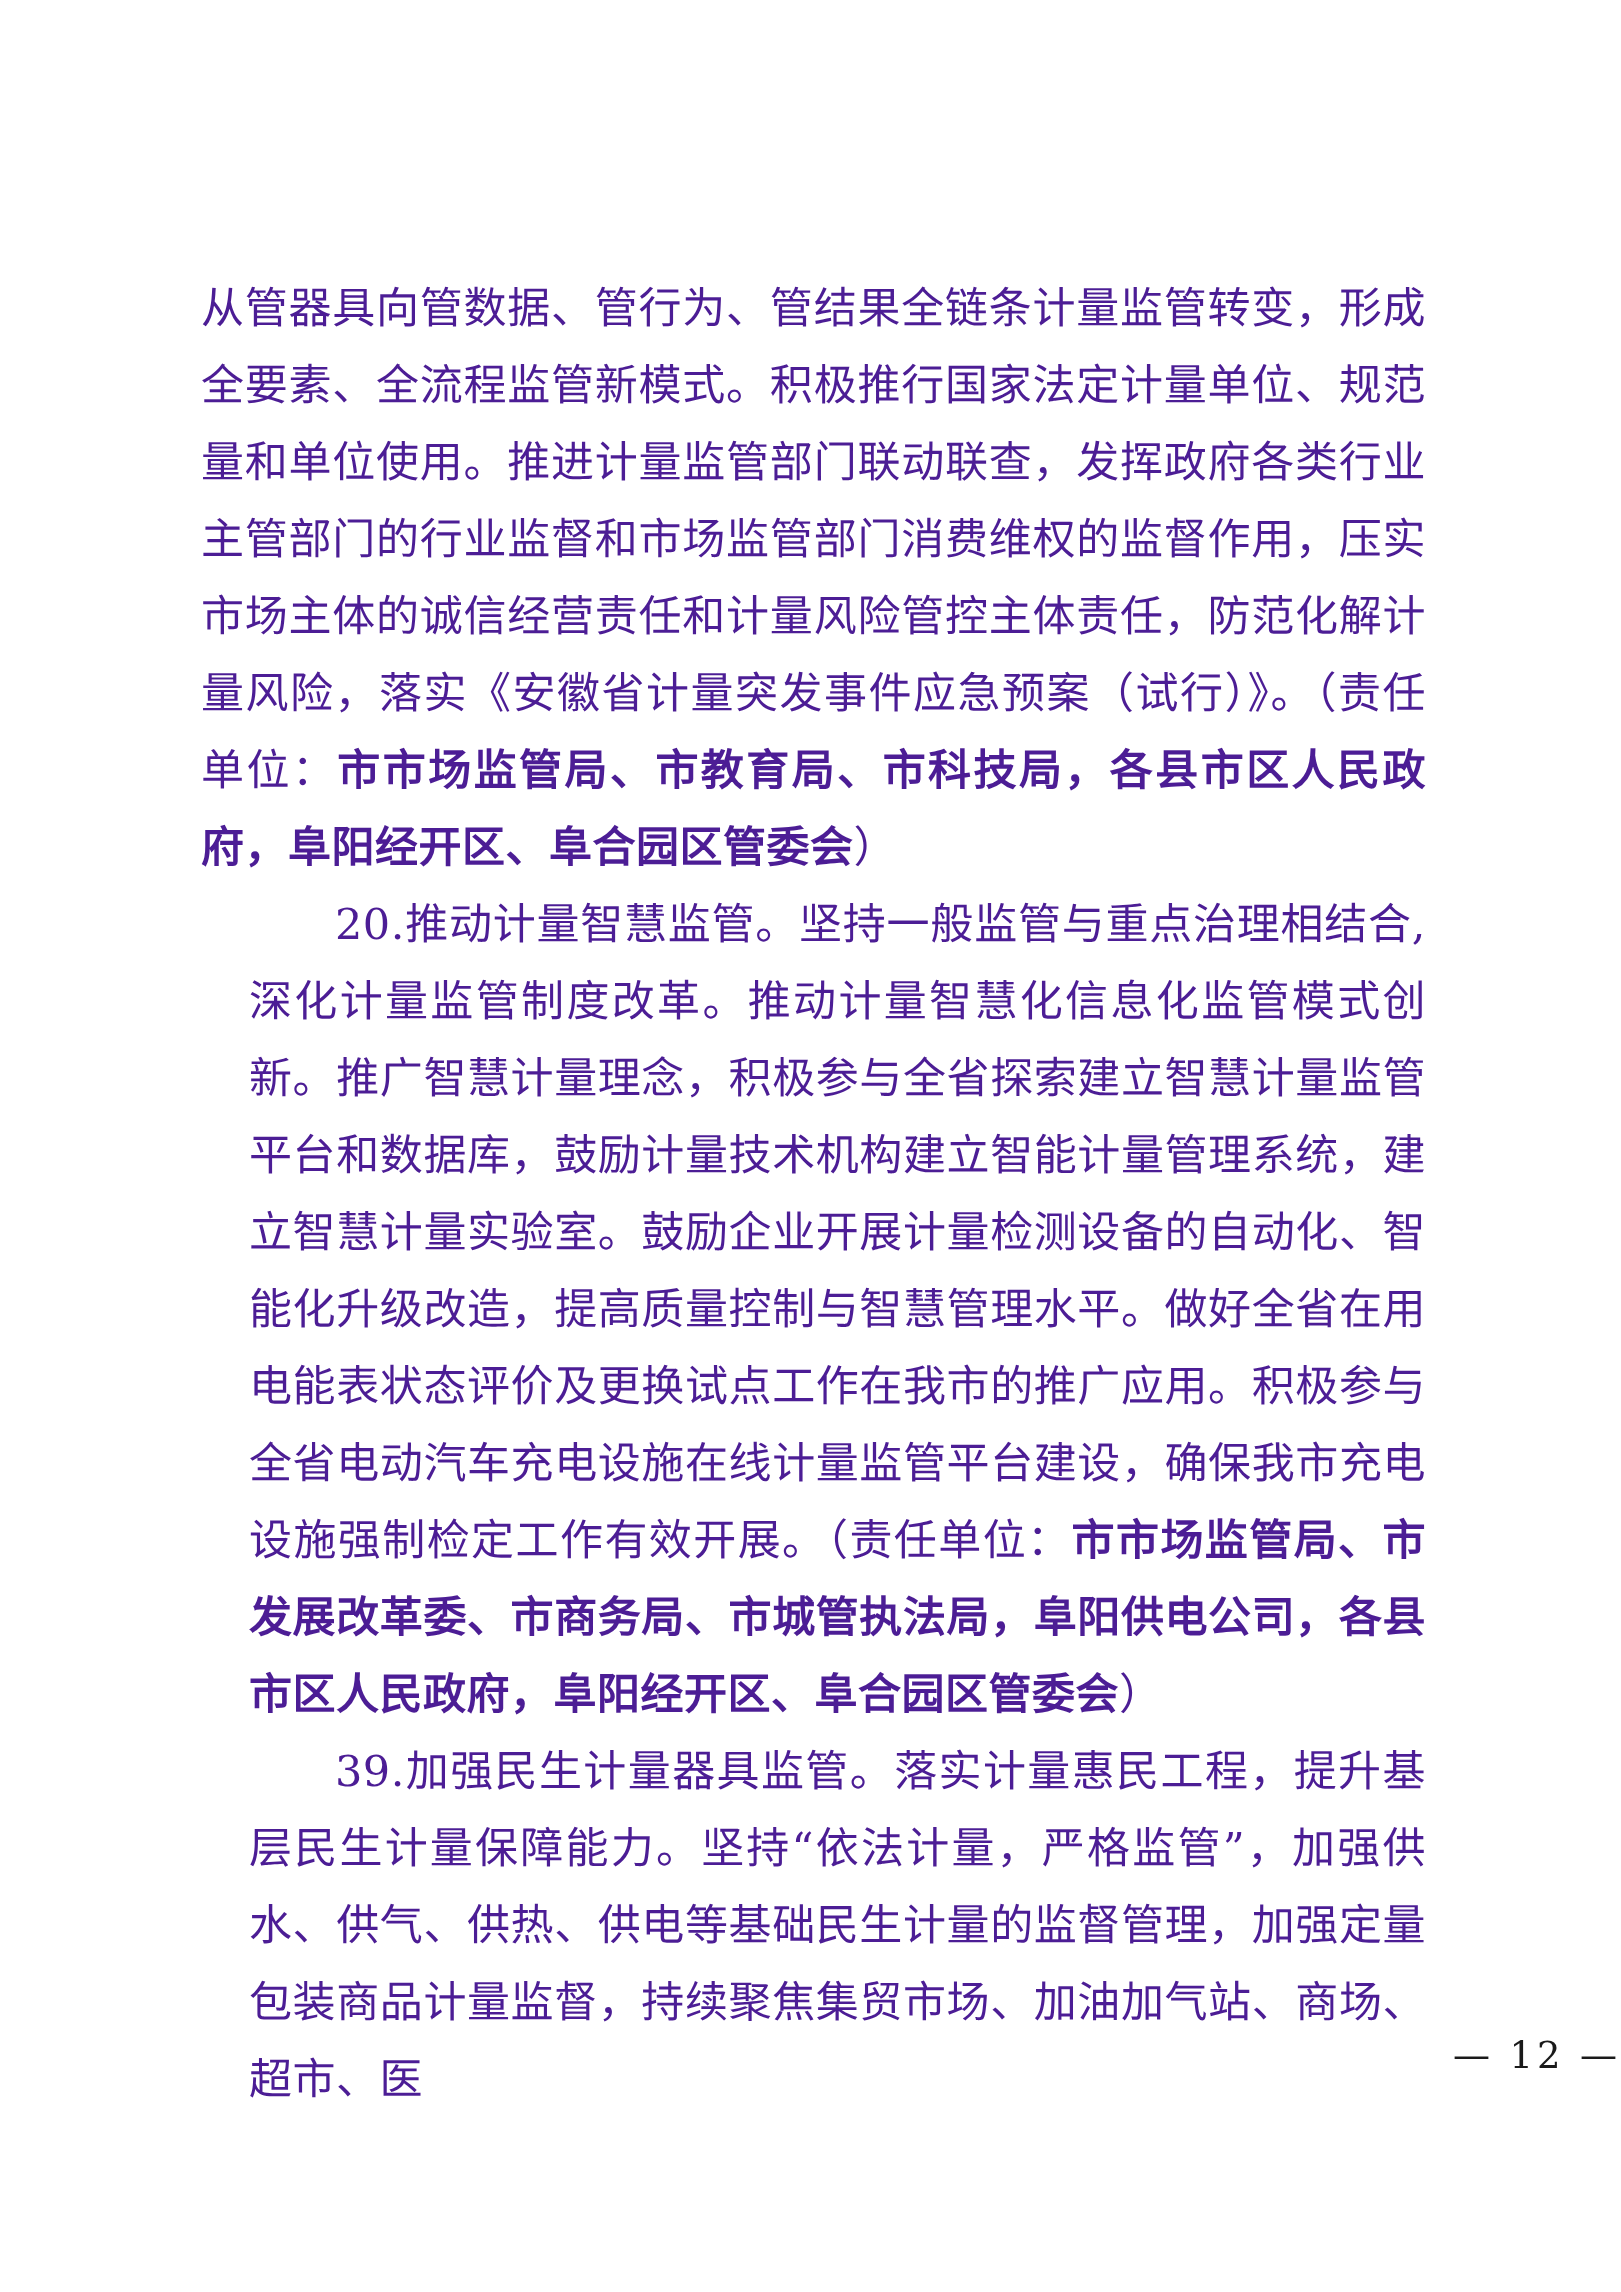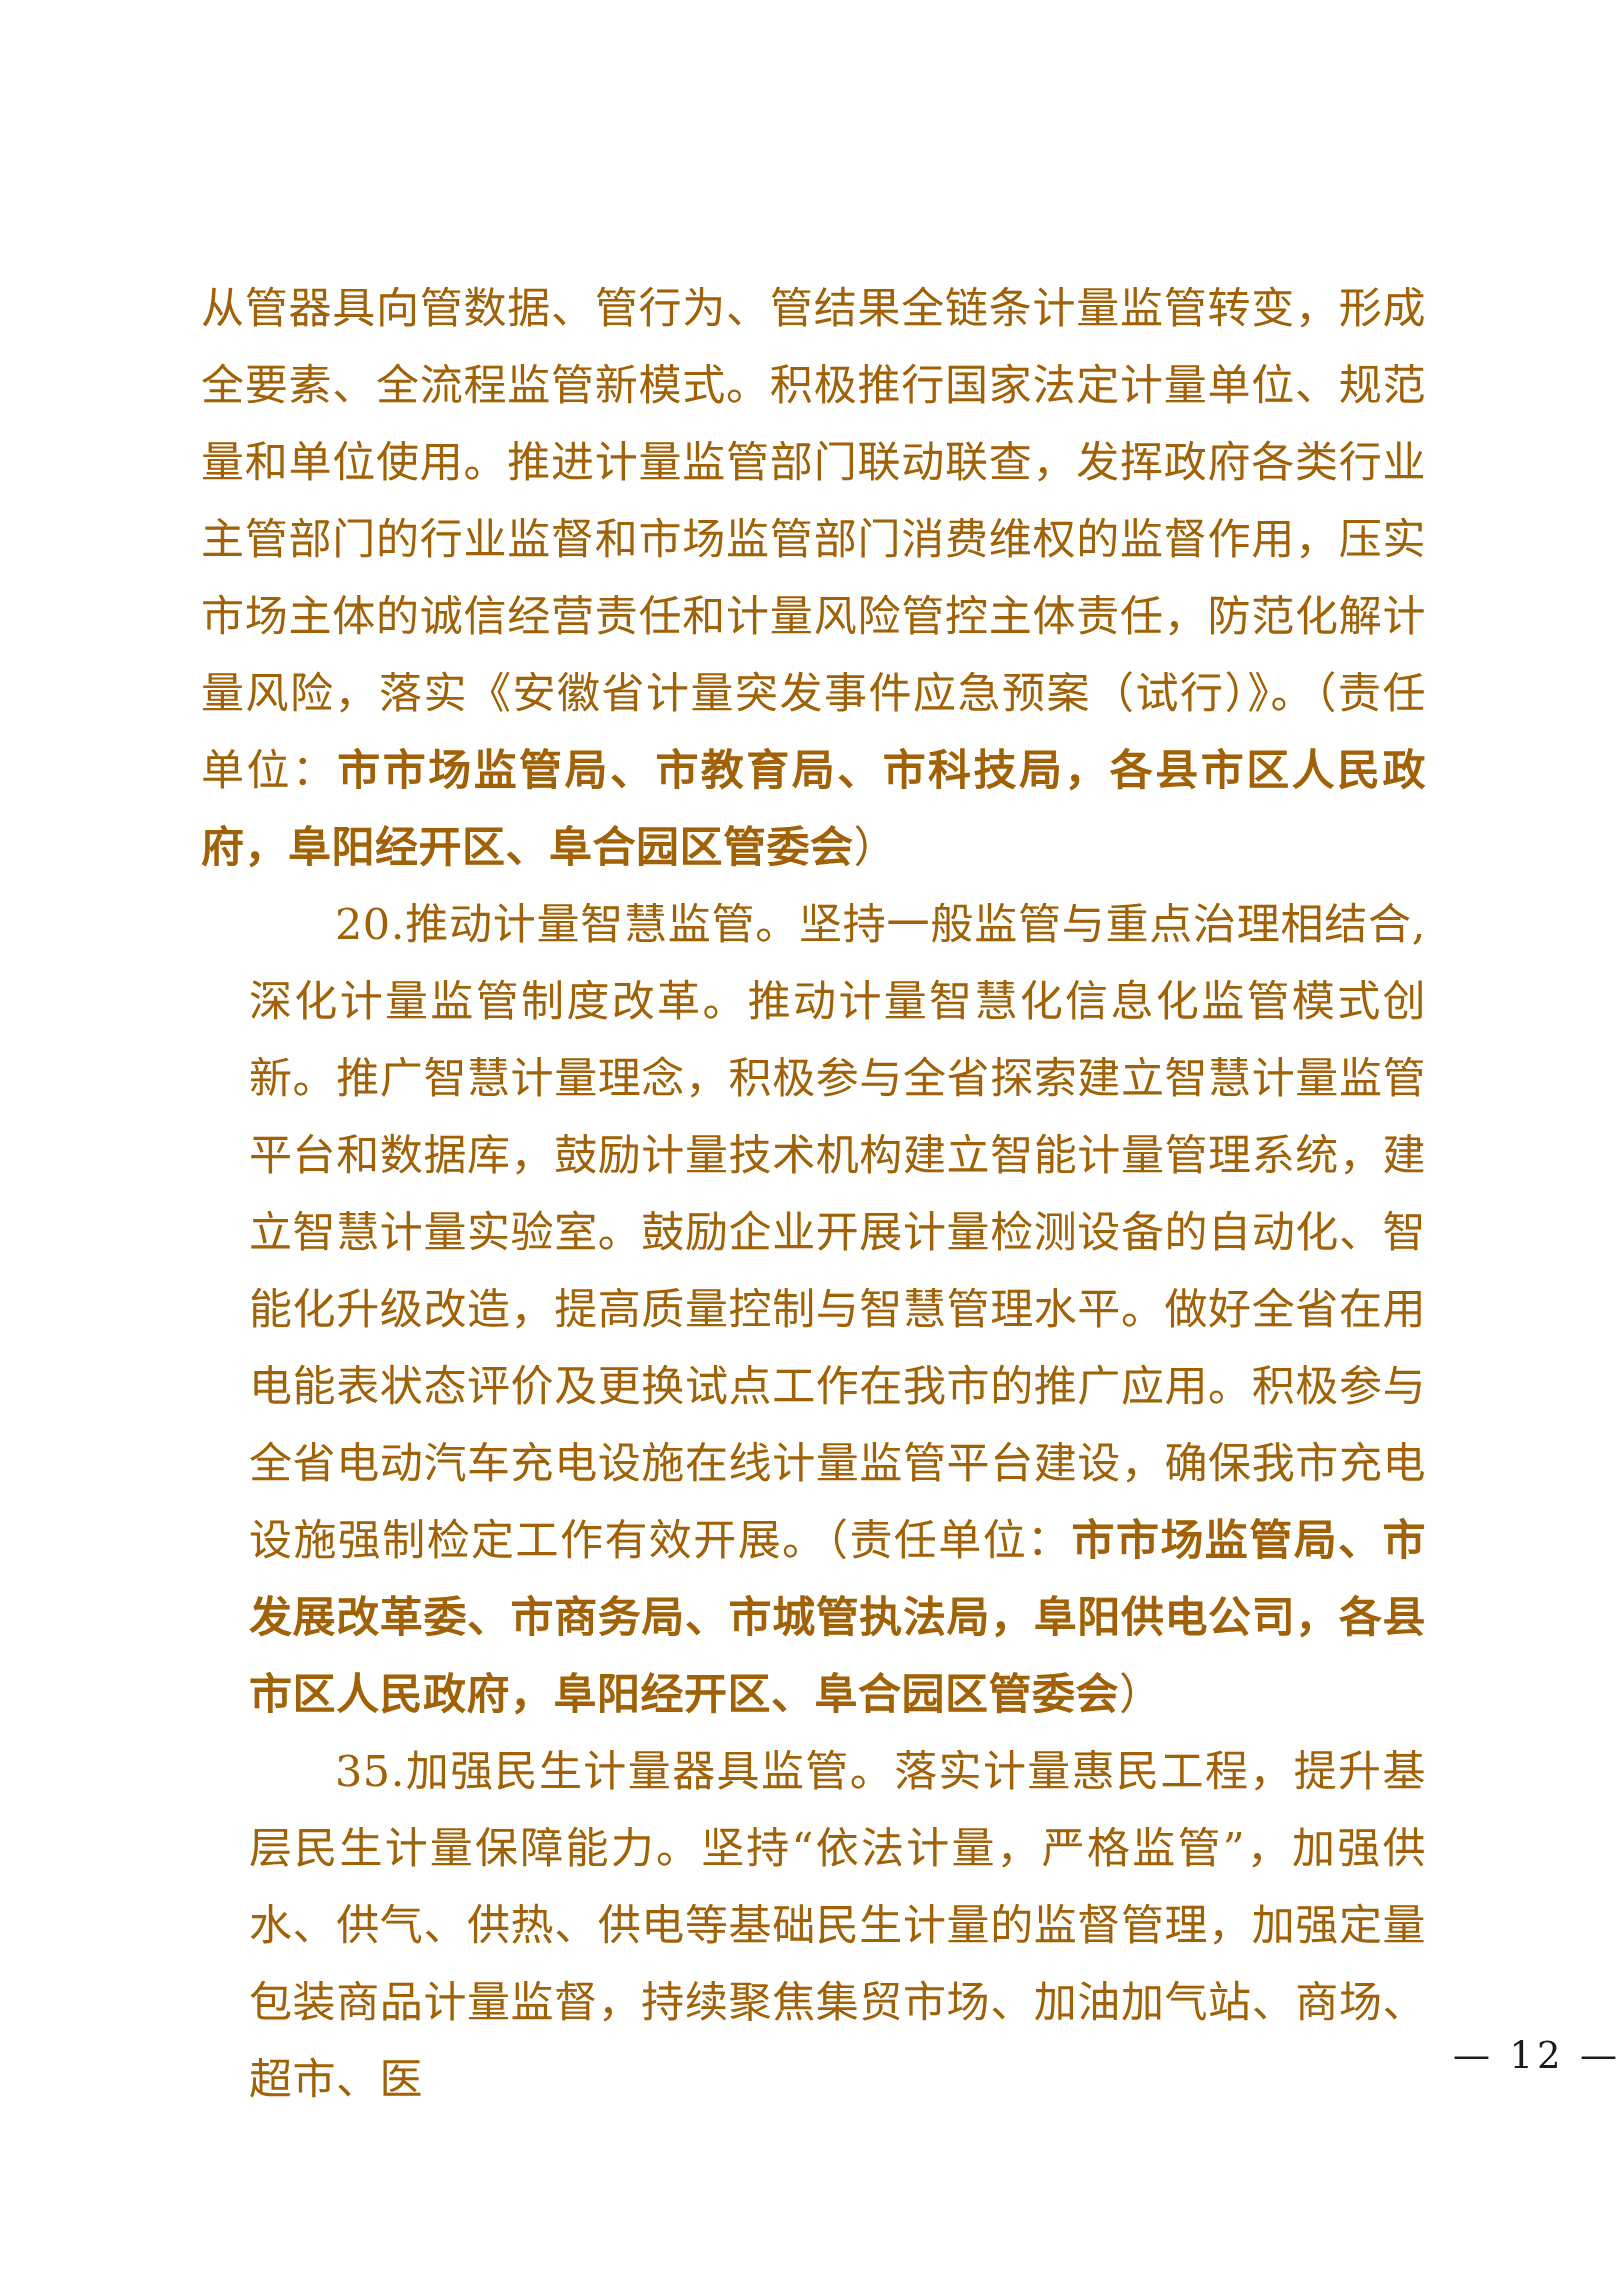--- a/index.html
+++ b/index.html
@@ -20,21 +20,21 @@
   .content {
     position: absolute;
     left: 201px;
     top: 270px;
     width: 1225px;
   }
   .para {
     font-family: "DejaVu Serif", "Liberation Serif", serif;
     font-size: 43px;
     line-height: 77px;
-    color: #a16207;
+    color: #4c1d95;
     text-align: justify;
     text-justify: inter-ideograph;
     letter-spacing: 0.5px;
     margin: 0;
     text-indent: 0;
   }
   .para.indent {
     text-indent: 86px;
     margin-left: 48px;
   }
@@ -65,21 +65,21 @@
 
     <p class="para">
       <span>从管器具向管数据、管行为、管结果全链条计量监管转变，形成全要素、全流程监管新模式。积极推行国家法定计量单位、规范量和单位使用。推进计量监管部门联动联查，发挥政府各类行业主管部门的行业监督和市场监管部门消费维权的监督作用，压实市场主体的诚信经营责任和计量风险管控主体责任，防范化解计量风险，落实《安徽省计量突发事件应急预案（试行）》。（责任单位：</span><span class="bold">市市场监管局、市教育局、市科技局，各县市区人民政府，阜阳经开区、阜合园区管委会</span><span>）</span>
     </p>
 
     <p class="para indent">
       <span>20.推动计量智慧监管。坚持一般监管与重点治理相结合,深化计量监管制度改革。推动计量智慧化信息化监管模式创新。推广智慧计量理念，积极参与全省探索建立智慧计量监管平台和数据库，鼓励计量技术机构建立智能计量管理系统，建立智慧计量实验室。鼓励企业开展计量检测设备的自动化、智能化升级改造，提高质量控制与智慧管理水平。做好全省在用电能表状态评价及更换试点工作在我市的推广应用。积极参与全省电动汽车充电设施在线计量监管平台建设，确保我市充电设施强制检定工作有效开展。（责任单位：</span><span class="bold">市市场监管局、市发展改革委、市商务局、市城管执法局，阜阳供电公司，各县市区人民政府，阜阳经开区、阜合园区管委会</span><span>）</span>
     </p>
 
     <p class="para indent">
-      <span>35.加强民生计量器具监管。落实计量惠民工程，提升基层民生计量保障能力。坚持“依法计量，严格监管”，加强供水、供气、供热、供电等基础民生计量的监督管理，加强定量包装商品计量监督，持续聚焦集贸市场、加油加气站、商场、超市、医</span>
+      <span>39.加强民生计量器具监管。落实计量惠民工程，提升基层民生计量保障能力。坚持“依法计量，严格监管”，加强供水、供气、供热、供电等基础民生计量的监督管理，加强定量包装商品计量监督，持续聚焦集贸市场、加油加气站、商场、超市、医</span>
     </p>
 
   </div>
 
   <div class="footer">
     <span class="page-number">— 12 —</span>
   </div>
 </div>
 
 

